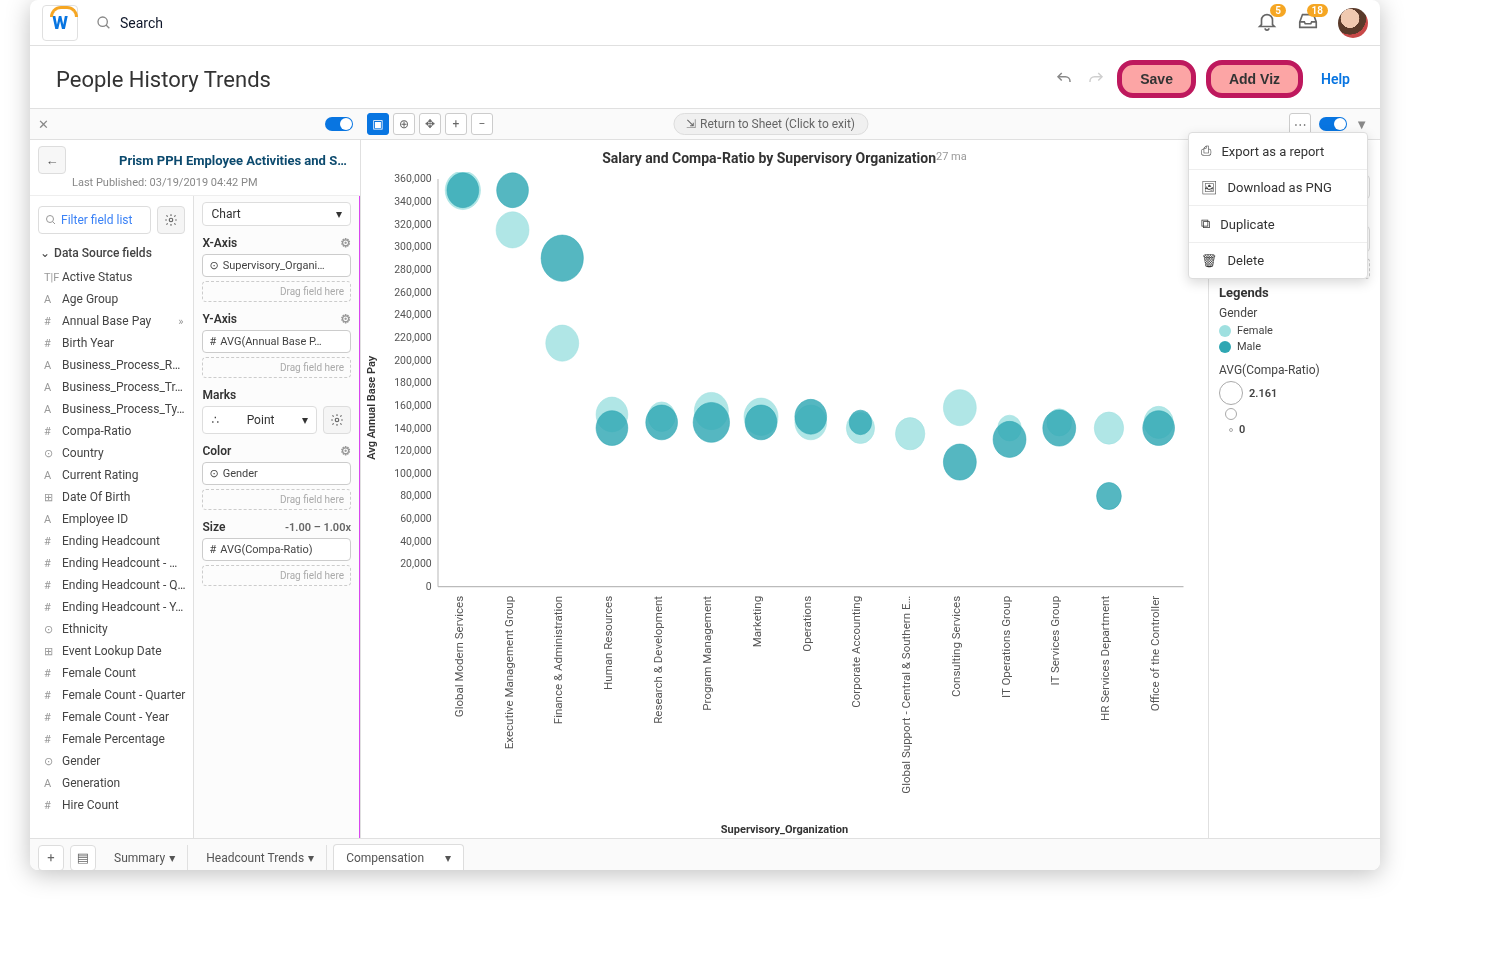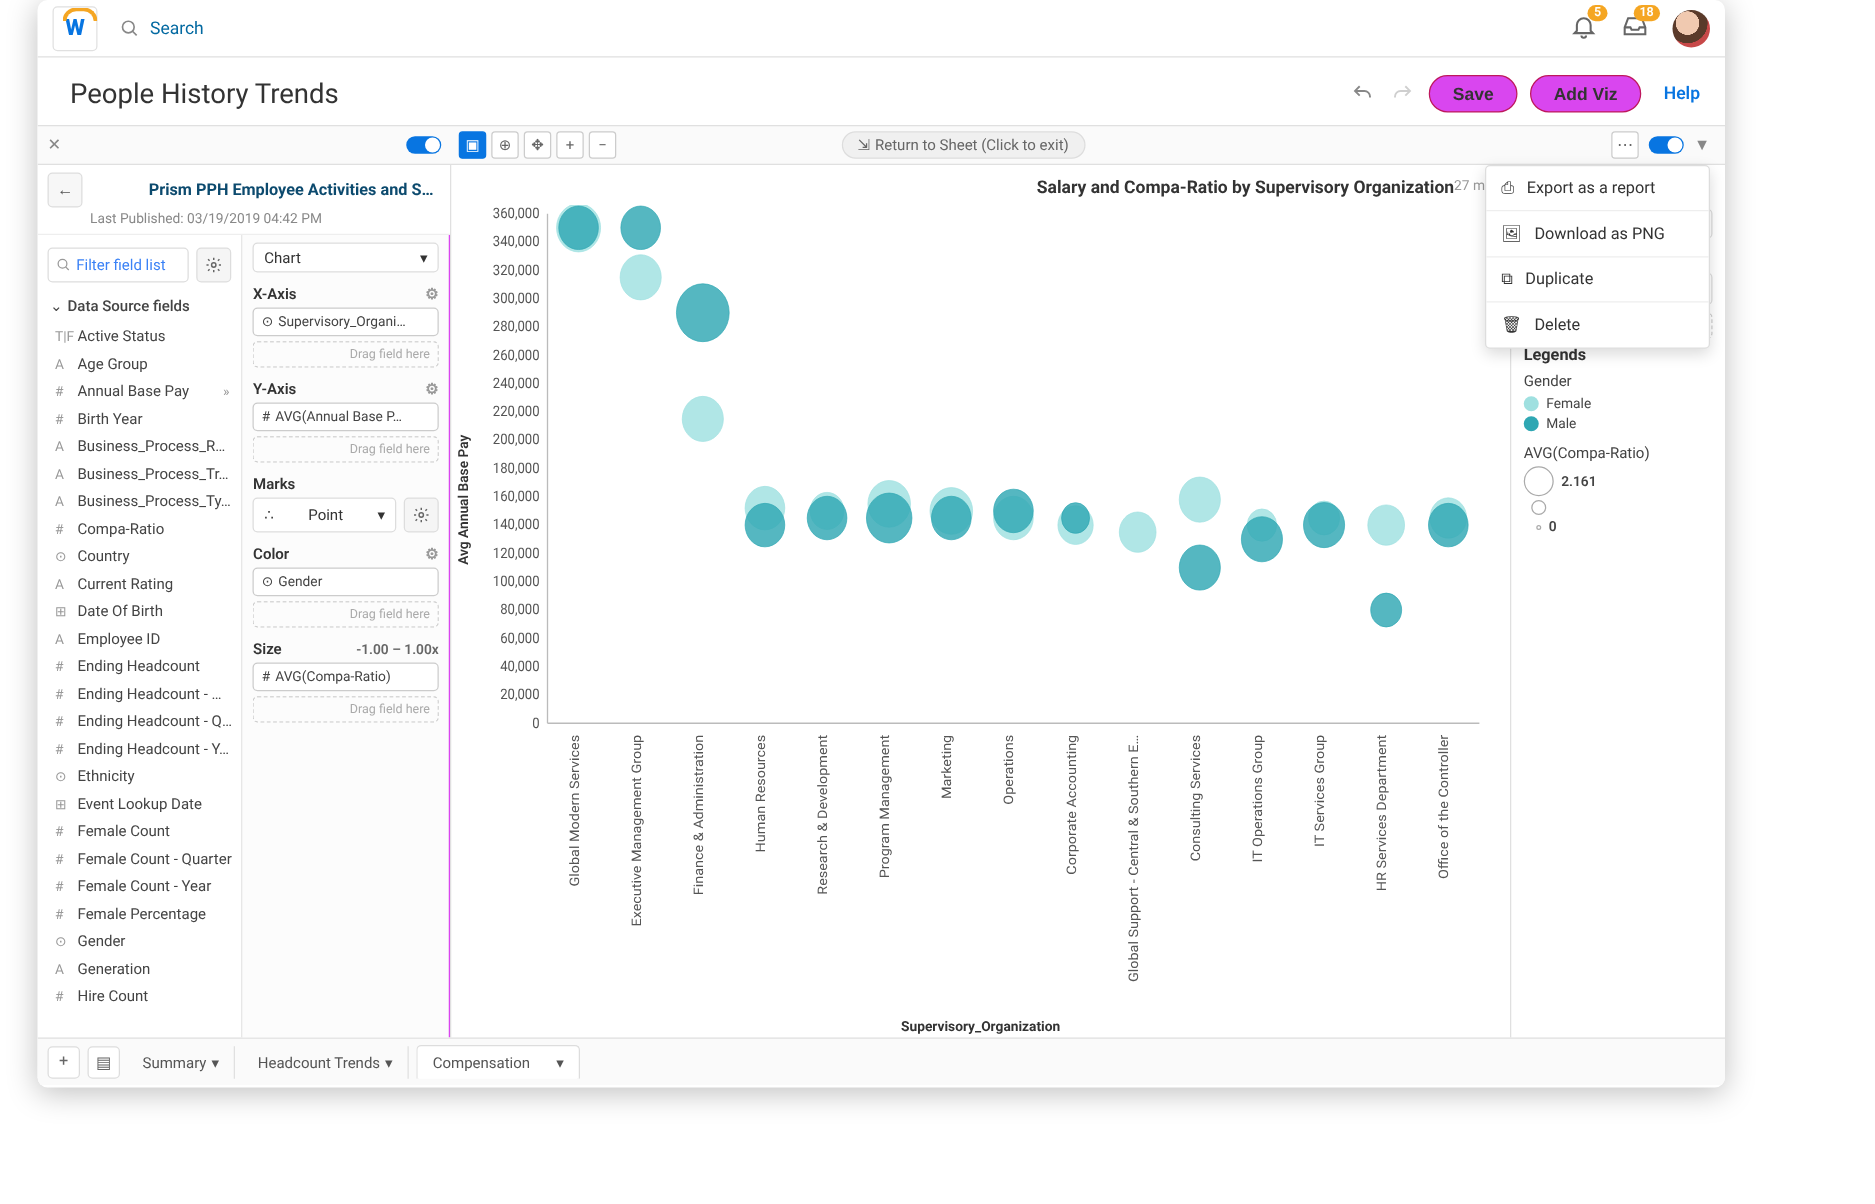--- a/index.html
+++ b/index.html
@@ -4,33 +4,33 @@
 <style>
 * { box-sizing: border-box; margin: 0; padding: 0; }
 body { font-family: -apple-system, BlinkMacSystemFont, "Segoe UI", Roboto, Arial, sans-serif; font-size: 13px; color: #333; background: #fff; width: 1500px; height: 963px; overflow: hidden; position: relative; }
 .frame { position: absolute; left: 30px; top: 0; width: 1350px; height: 870px; background: #fff; border-radius: 8px; box-shadow: 0 4px 24px rgba(0,0,0,0.25); overflow: hidden; }
 
 
 .topbar { display: flex; align-items: center; height: 46px; border-bottom: 1px solid #e0e0e0; padding: 0 12px; }
 .logo-box { width: 36px; height: 36px; border: 1px solid #e0e0e0; border-radius: 4px; display: flex; align-items: center; justify-content: center; margin-right: 18px; }
 .logo-w { font-weight: 800; font-size: 18px; color: #0875e1; position: relative; }
 .logo-w::before { content:""; position:absolute; top:-6px; left:-2px; width:22px; height:8px; border:3px solid #f5a623; border-bottom:none; border-radius: 12px 12px 0 0; }
-.search-box { display: flex; align-items: center; color: #0369a1; font-size: 14px; flex: 1; }
+.search-box { display: flex; align-items: center; color: #0f172a; font-size: 14px; flex: 1; }
 .search-box svg { margin-right: 8px; }
 .top-right { display: flex; align-items: center; gap: 18px; }
 .bell, .tray { position: relative; color: #555; }
 .badge { position: absolute; top: -6px; right: -8px; background: #f5a623; color: #fff; font-size: 10px; border-radius: 8px; padding: 1px 5px; font-weight: 600; }
 .avatar { width: 30px; height: 30px; border-radius: 50%; background: radial-gradient(circle at 40% 35%, #f0c9b0 0 35%, #5a3a2a 36% 60%, #c74848 61% 100%); }
 
 
-.header-row { display: flex; align-items: center; padding: 14px 20px 10px 26px; }
+.header-row { display: flex; align-items: center; padding: 14px 30px 10px 26px; }
 .page-title { font-size: 22px; font-weight: 400; color: #333; flex: 1; }
 .hdr-actions { display: flex; align-items: center; gap: 10px; }
 .icon-btn { width: 22px; height: 22px; display:flex; align-items:center; justify-content:center; color: #888; cursor: pointer; }
-.pill-btn { background: #d946ef; border: 1px solid #be185d; border-radius: 16px; padding: 6px 18px; font-size: 14px; font-weight: 600; color: #333; cursor: pointer; }
+.pill-btn { background: #fca5a5; border: 5px solid #be185d; border-radius: 16px; padding: 6px 18px; font-size: 14px; font-weight: 600; color: #333; cursor: pointer; }
 .help-link { color: #0875e1; font-size: 14px; font-weight: 600; margin-left: 8px; }
 
 
 .toolstrip { display: flex; align-items: center; background: #fafafa; border-top: 1px solid #e0e0e0; border-bottom: 1px solid #e0e0e0; height: 32px; }
 .tool-left { width: 331px; display: flex; align-items: center; padding: 0 8px; justify-content: space-between; }
 .tool-center { flex: 1; display: flex; align-items: center; position: relative; padding: 0 6px; }
 .tool-right { width: 200px; display: flex; align-items: center; justify-content: flex-end; padding-right: 12px; gap: 8px; }
 .sq-btn { width: 22px; height: 22px; border: 1px solid #ccc; border-radius: 3px; display:flex; align-items:center; justify-content:center; background:#fff; color:#666; font-size:12px; margin-right:4px; cursor:pointer;}
 .sq-btn.active { background: #0875e1; color: #fff; border-color:#0875e1; }
 .return-pill { position: absolute; left: 50%; transform: translateX(-50%); background:#f0f0f0; border:1px solid #ddd; border-radius:14px; padding:3px 12px; font-size:12px; color:#666; display:flex; align-items:center; gap:4px; cursor:pointer;}
@@ -63,21 +63,21 @@
 
 .shelf-top { display:flex; gap:6px; margin-bottom:10px;}
 .chart-type-sel { flex:1; border:1px solid #ddd; border-radius:4px; padding:4px 8px; font-size:12px; display:flex; align-items:center; justify-content:space-between; cursor:pointer; background:#fff;}
 .shelf-sec-hdr { font-size:12px; font-weight:600; color:#333; margin:10px 0 4px; display:flex; justify-content:space-between; align-items:center;}
 .shelf-pill { border:1px solid #ccc; border-radius:4px; padding:4px 6px; font-size:11px; color:#444; background:#fff; display:flex; align-items:center; gap:4px; white-space:nowrap; overflow:hidden; text-overflow:ellipsis; cursor:grab;}
 .shelf-drop { border:1px dashed #ccc; border-radius:4px; padding:4px 6px; font-size:10px; color:#aaa; margin-top:4px;}
 .marks-row { display:flex; gap:6px; }
 .size-range { font-size:11px; color:#666; }
 
 
-.chart-title { font-size:14px; font-weight:700; color:#333; margin-bottom:6px; display:flex; justify-content:flex-end;}
+.chart-title { font-size:14px; font-weight:700; color:#333; margin-bottom:6px; display:flex; justify-content:center;}
 .chart-meta { font-size:11px; color:#999; font-weight:400;}
 .plot { flex:1; position:relative; }
 .y-label { position:absolute; left:-4px; top:50%; transform: rotate(-90deg) translateX(40%); transform-origin:left; font-size:11px; font-weight:600; color:#333;}
 .x-label { text-align:center; font-size:11px; font-weight:700; color:#333; padding:6px 0 2px; }
 svg.plot-svg { width:100%; height:100%; }
 .tick-label { font-size:10px; fill:#555; }
 .x-tick-label { font-size:10px; fill:#555; }
 
 
 .r-hdr { font-size:13px; font-weight:700; color:#333; margin:6px 0; }

